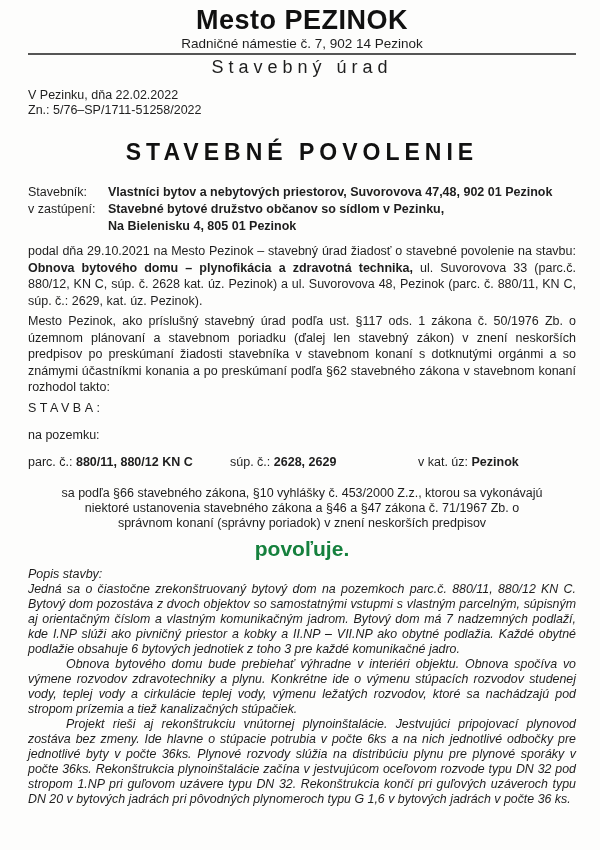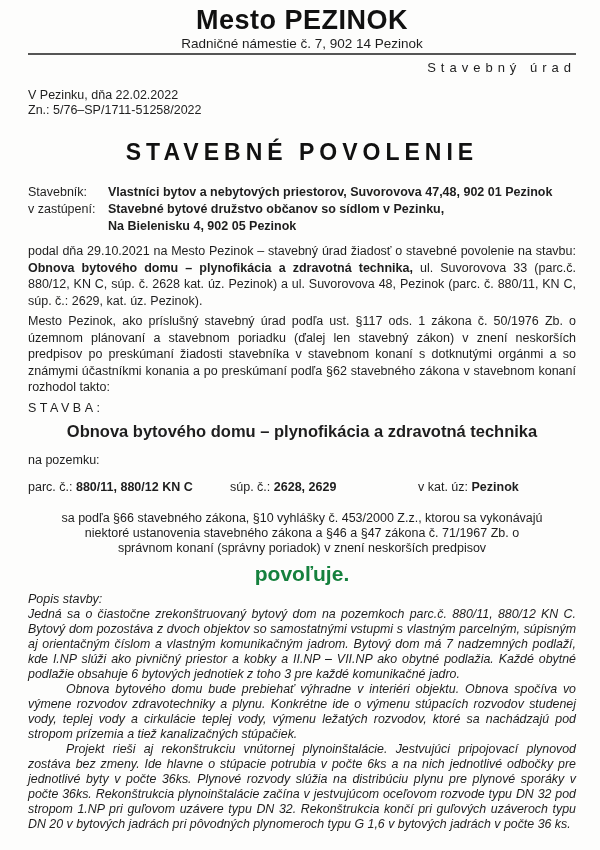--- a/index.html
+++ b/index.html
@@ -24,22 +24,22 @@
   }
   .org-address {
     margin: 1px 0 0; text-align: center;
     font-size: 13.5px; line-height: 16px;
   }
   .header-rule {
     border: none; border-top: 2px solid #555;
     margin: 1px 0 0 0;
   }
   .department {
-    margin: 5px 0 0; text-align: right;
-    font-size: 13px; line-height: 15px; letter-spacing: 5px;
+    margin: 5px 0 0; text-align: center;
+    font-size: 18px; line-height: 15px; letter-spacing: 5px;
   }
   .place-date { margin: 13px 0 0; font-size: 12.5px; line-height: 15px; }
   .ref-no    { margin: 0;          font-size: 12.5px; line-height: 15px; }
   .doc-title {
     margin: 21px 0 0; text-align: center;
     font-size: 23px; font-weight: bold; line-height: 26px;
     letter-spacing: 5px; color: #111;
   }
   .parties {
     display: grid; grid-template-columns: 80px 1fr;
@@ -98,29 +98,28 @@
   <div class="ref-no">Zn.: 5/76–SP/1711-51258/2022</div>
 
   <div class="doc-title">STAVEBNÉ POVOLENIE</div>
 
   <div class="parties">
     <div class="lbl">Stavebník:</div>
     <div class="val">Vlastníci bytov a nebytových priestorov, Suvorovova 47,48, 902 01 Pezinok</div>
     <div class="lbl">v zastúpení:</div>
     <div class="val">Stavebné bytové družstvo občanov so sídlom v Pezinku,</div>
     <div class="lbl"></div>
-    <div class="val">Na Bielenisku 4, 902 05 Pezinok</div>
+    <div class="val">Na Bielenisku 4, 805 01 Pezinok</div>
   </div>
 
   <p class="para"><span>podal dňa 29.10.2021 na Mesto Pezinok – stavebný úrad žiadosť o stavebné povolenie na stavbu: </span><b>Obnova bytového domu – plynofikácia a zdravotná technika,</b><span> ul. Suvorovova 33 (parc.č. 880/12, KN C, súp. č. 2628 kat. úz. Pezinok) a ul. Suvorovova 48, Pezinok (parc. č. 880/11, KN C, súp. č.: 2629, kat. úz. Pezinok).</span></p>
 
   <p class="para second">Mesto Pezinok, ako príslušný stavebný úrad podľa ust. §117 ods. 1 zákona č. 50/1976 Zb. o územnom plánovaní a stavebnom poriadku (ďalej len stavebný zákon) v znení neskorších predpisov po preskúmaní žiadosti stavebníka v stavebnom konaní s dotknutými orgánmi a so známymi účastníkmi konania a po preskúmaní podľa §62 stavebného zákona v stavebnom konaní rozhodol takto:</p>
 
   <div class="stavba-label">STAVBA:</div>
-  <div class="stavba-name">Obnova bytového domu – plynofikácia a zdravotná technika</div>
 
   <div class="land-intro">na pozemku:</div>
   <div class="land-row">
     <div class="land-col1"><span>parc. č.:</span> <span class="val">880/11, 880/12 KN C</span></div>
     <div class="land-col2"><span>súp. č.:</span> <span class="val">2628, 2629</span></div>
     <div class="land-col3"><span>v kat. úz:</span> <span class="val">Pezinok</span></div>
   </div>
 
   <div class="legal">sa podľa §66 stavebného zákona, §10 vyhlášky č. 453/2000 Z.z., ktorou sa vykonávajú niektoré ustanovenia stavebného zákona a §46 a §47 zákona č. 71/1967 Zb. o správnom konaní (správny poriadok) v znení neskorších predpisov</div>
 

